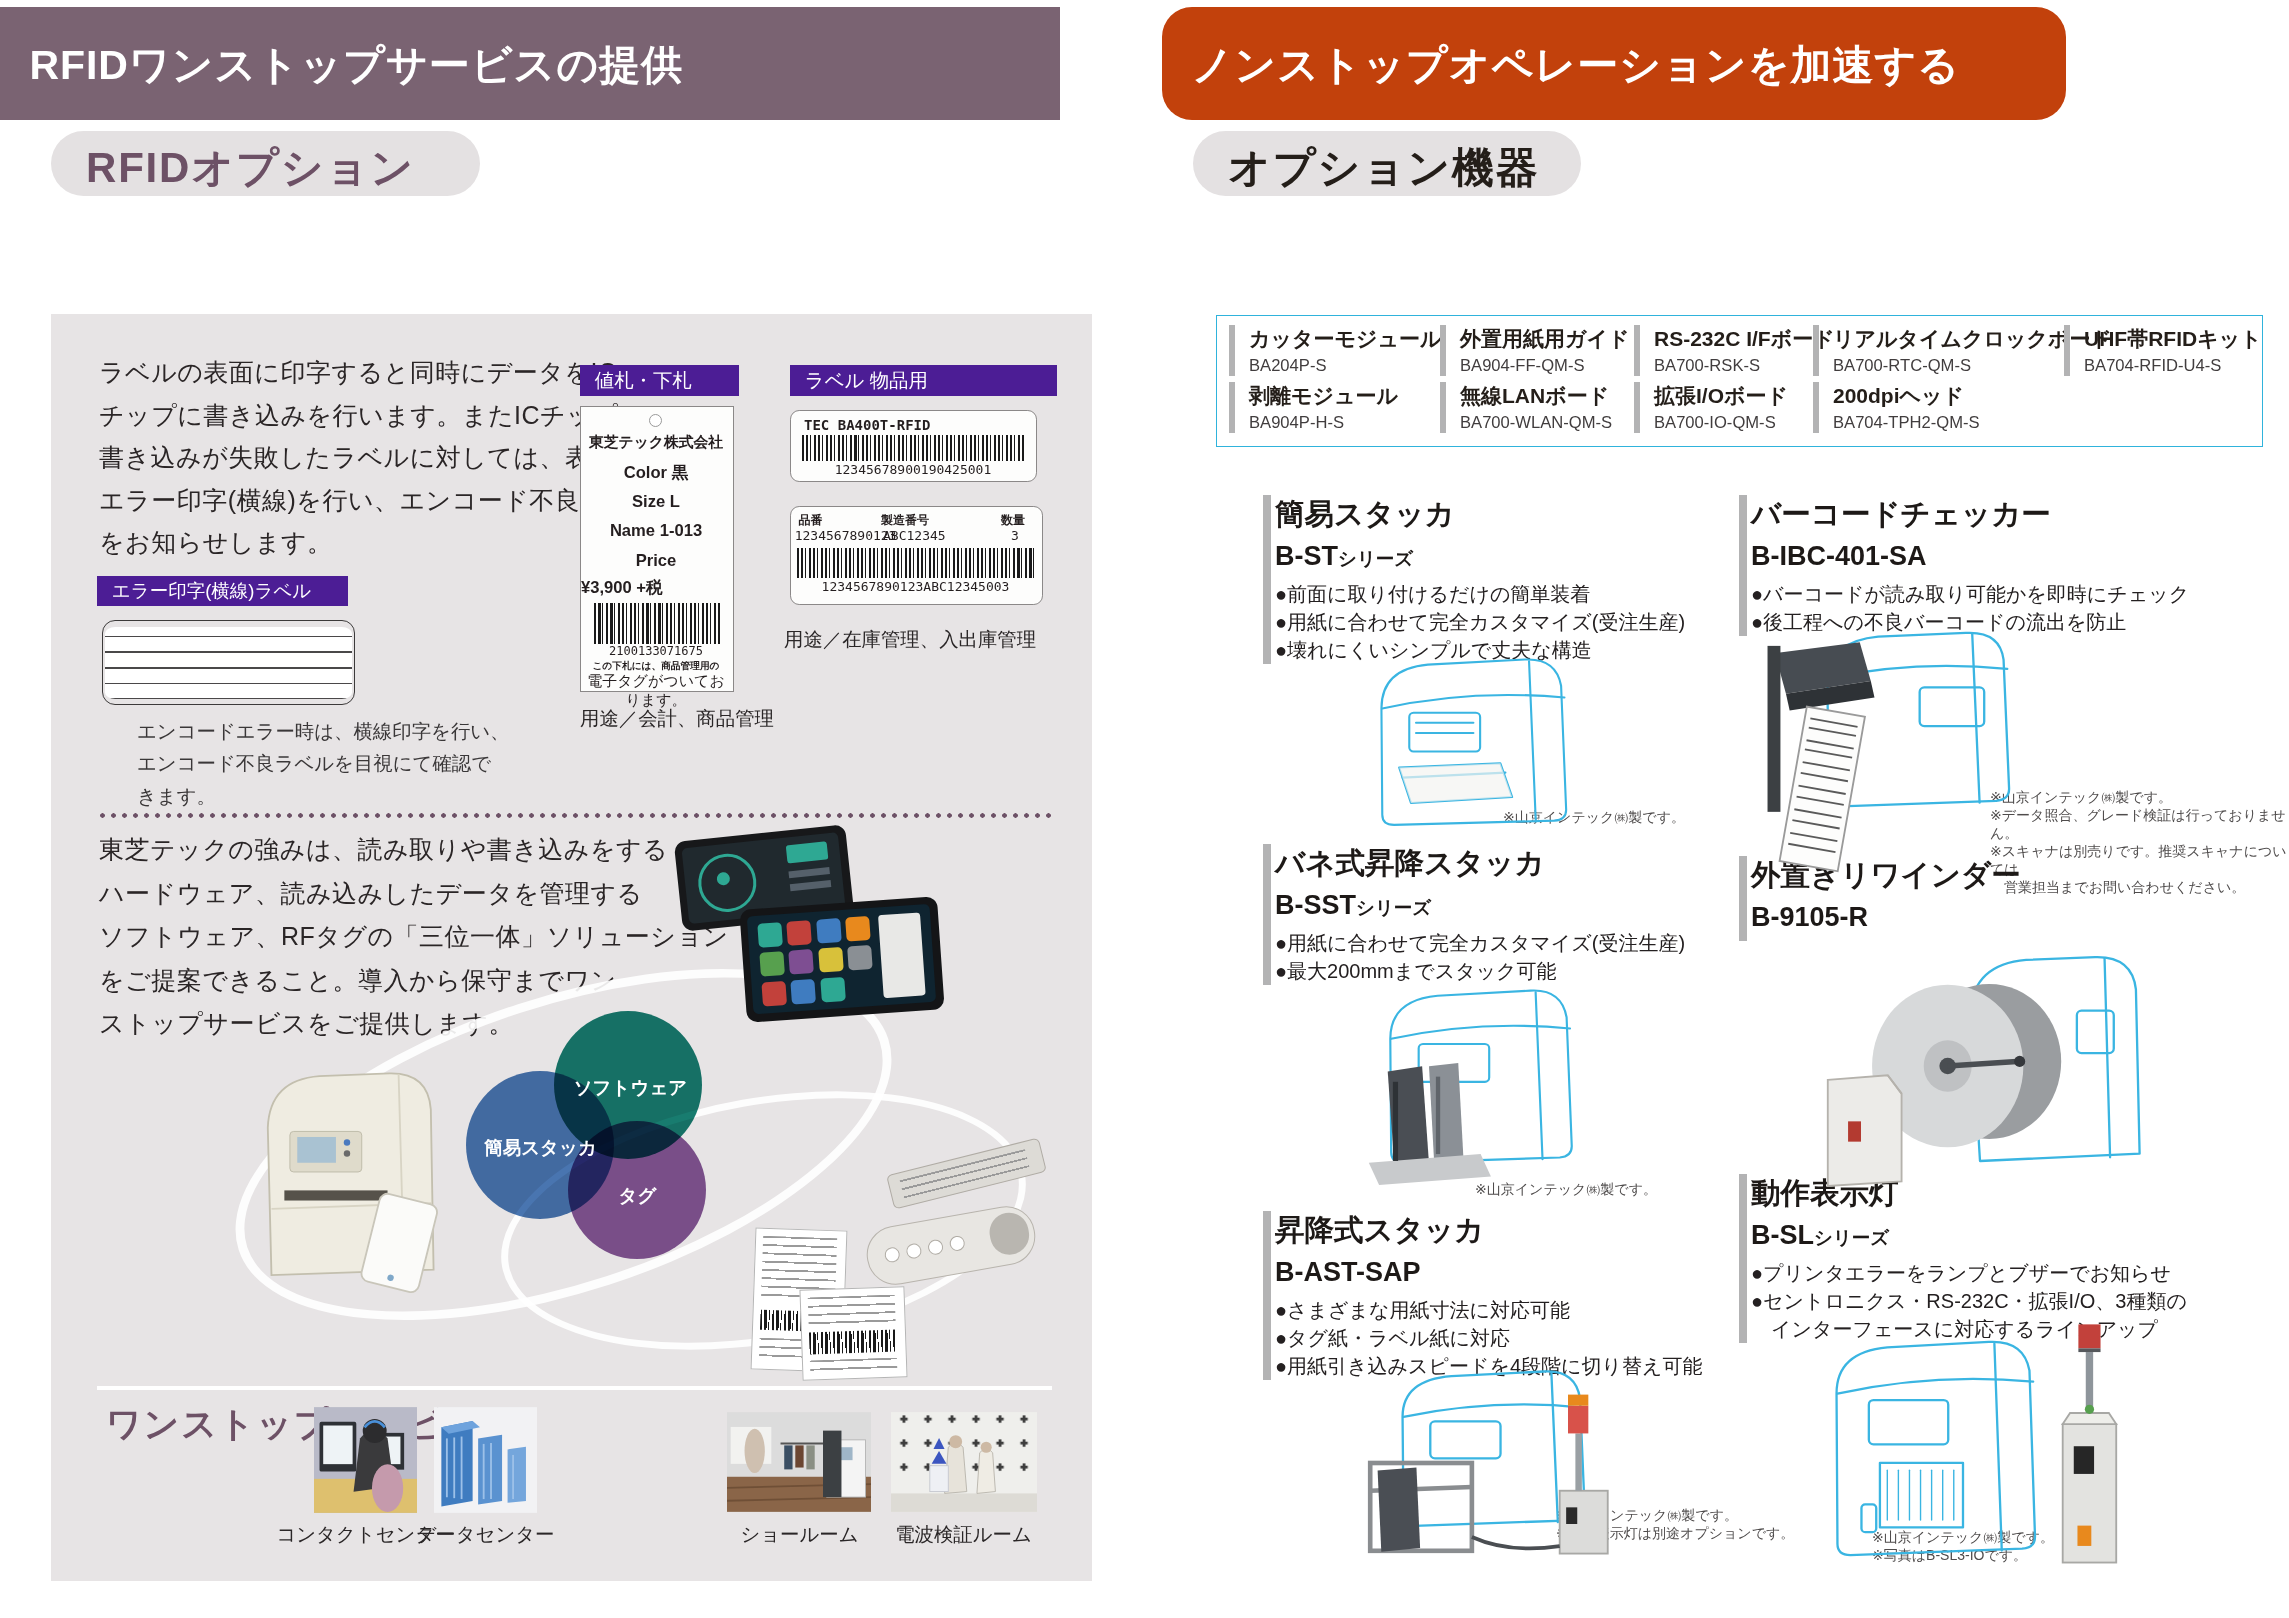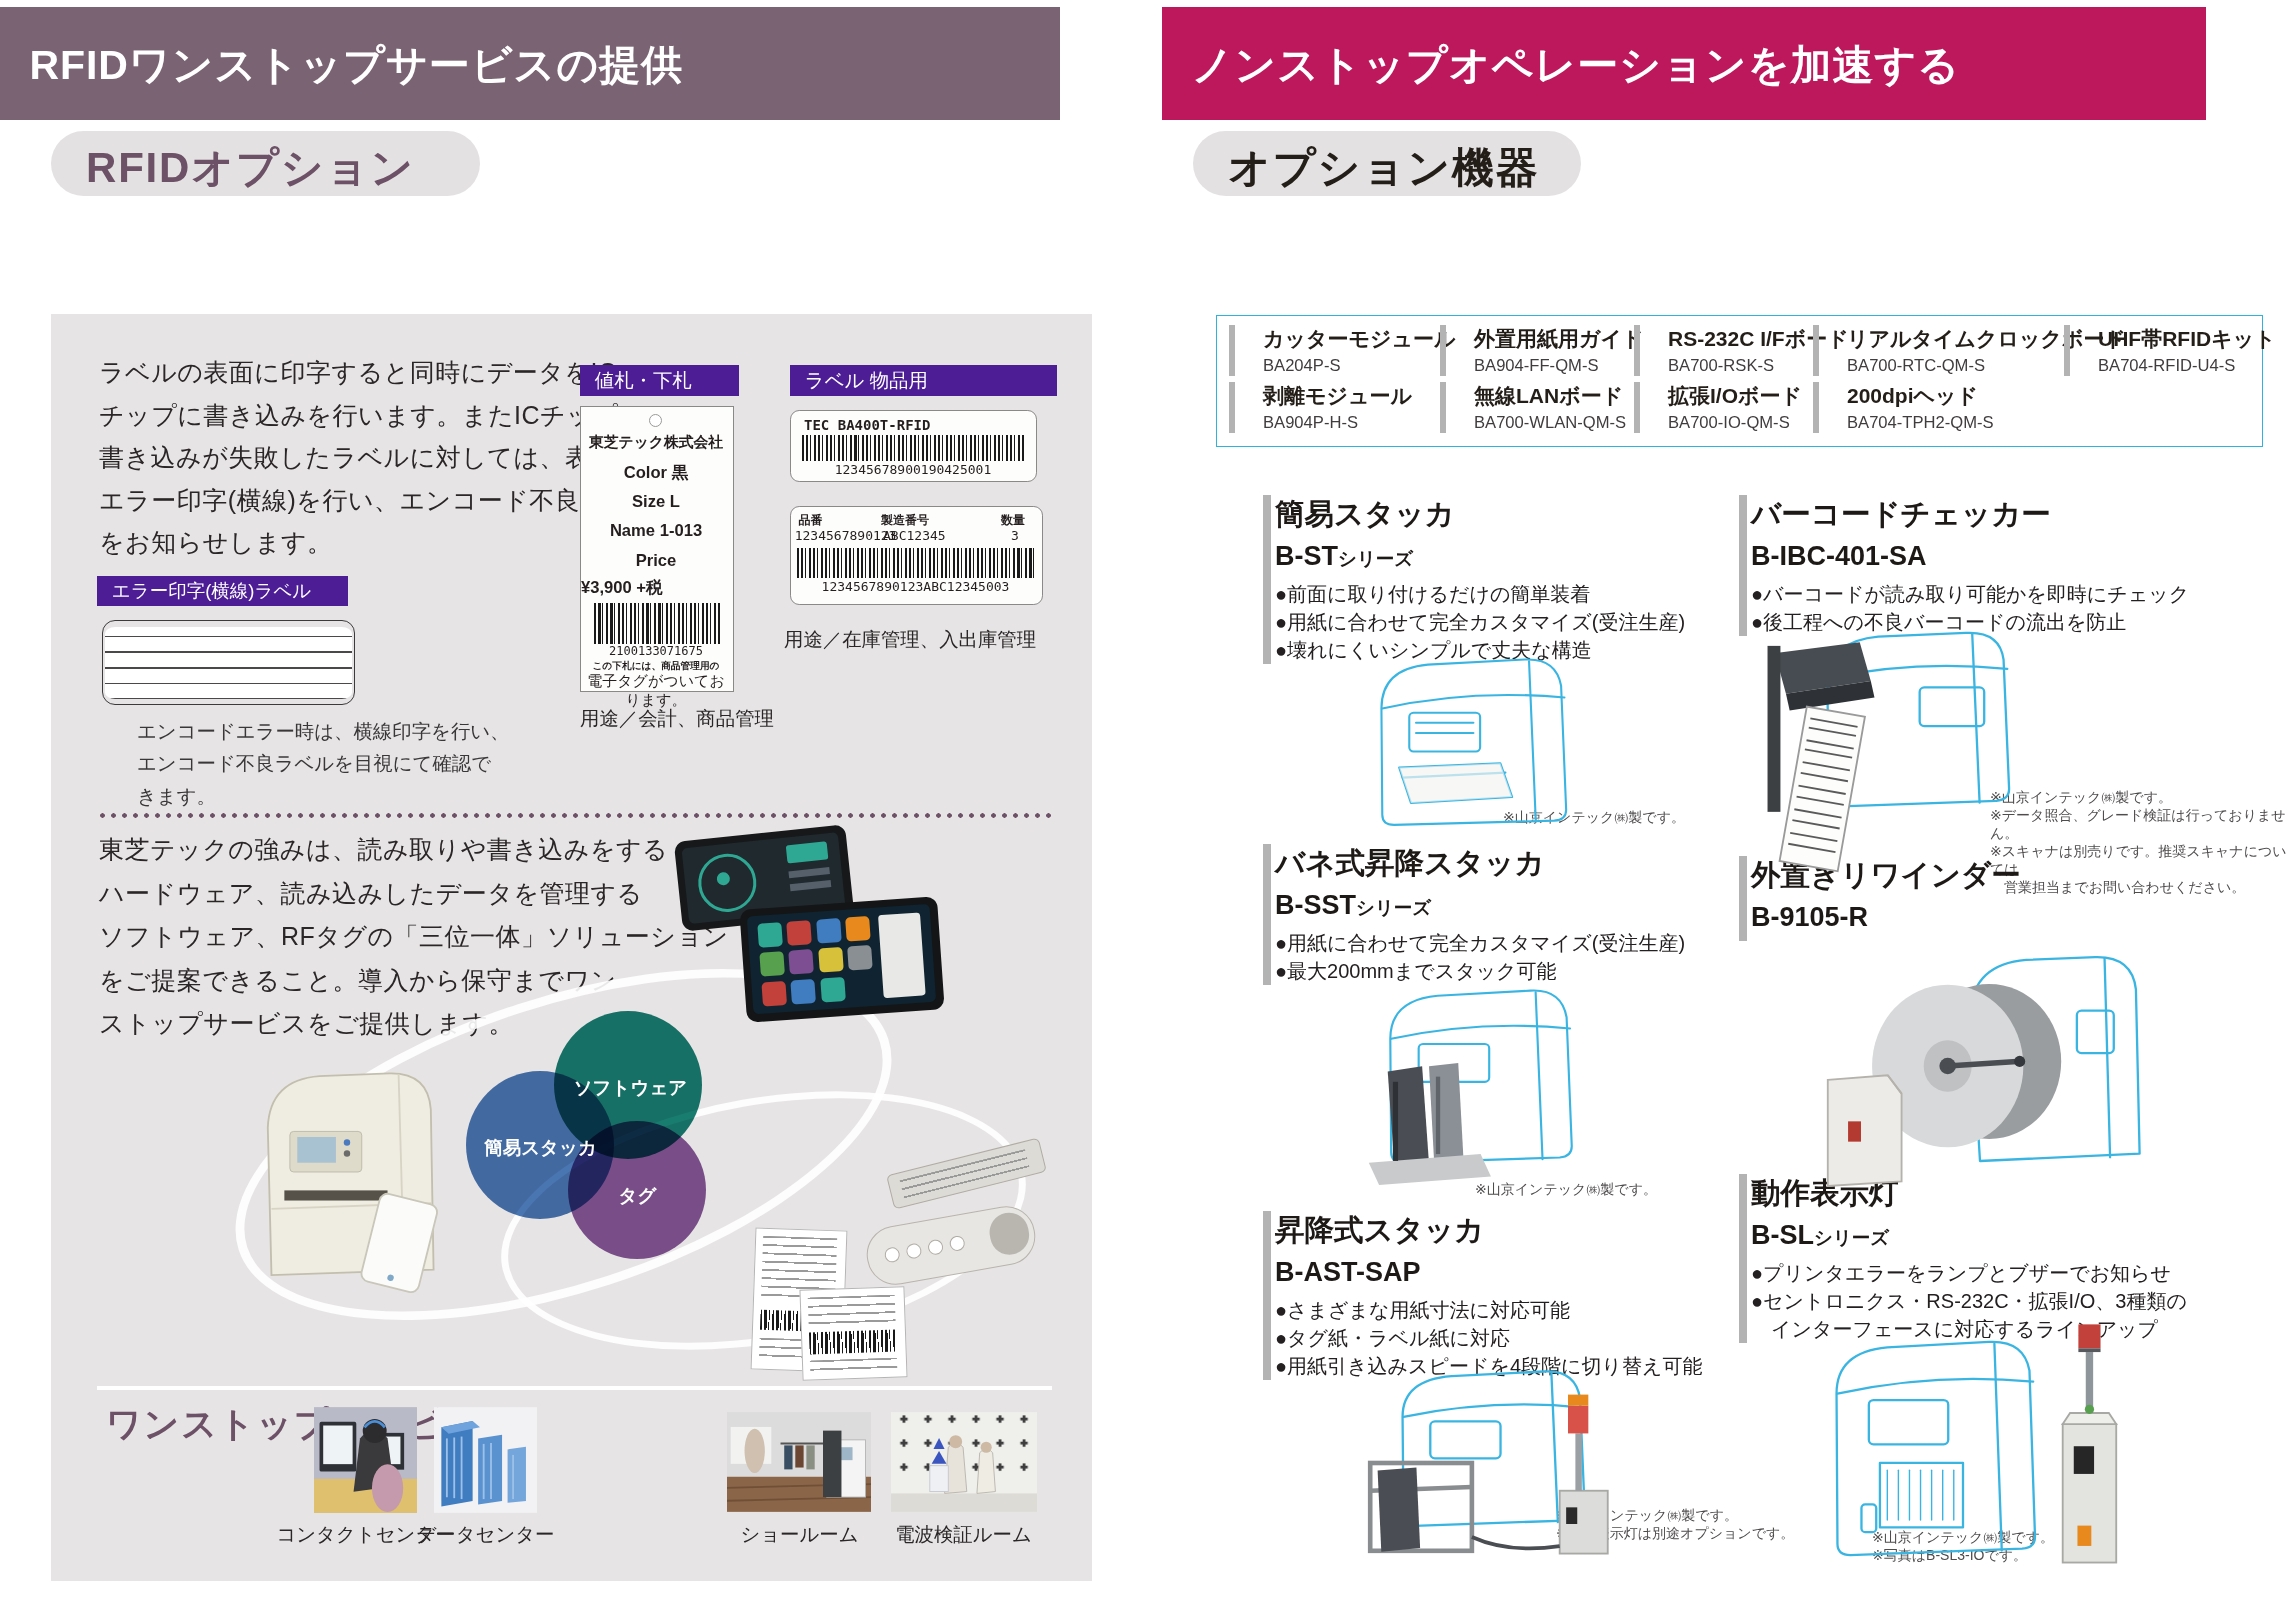--- a/index.html
+++ b/index.html
@@ -23,21 +23,21 @@
   .mono { font-family:"DejaVu Sans Mono","Liberation Mono",monospace; }
   .bc { background:repeating-linear-gradient(90deg,#191919 0 1.8px,transparent 1.8px 3.7px,#191919 3.7px 6.5px,transparent 6.5px 8.3px,#191919 8.3px 9.2px,transparent 9.2px 12px); }
   .dotted { position:absolute; height:7.4px; background-image:radial-gradient(circle,#6d5166 2.1px,transparent 2.6px); background-size:11px 7.4px; background-repeat:repeat-x; }
   .venn { position:absolute; border-radius:50%; mix-blend-mode:multiply; opacity:.95; }
   .vlabel { position:absolute; color:#fff; font-weight:bold; font-size:18.5px; text-align:center; z-index:6; }
   .swoosh { position:absolute; border:9.2px solid rgba(255,255,255,.9); border-radius:50%; z-index:1; }
   .photo { position:absolute; overflow:hidden; z-index:2; }
   .pcap { position:absolute; font-size:19.4px; color:#2a2627; text-align:center; }
   
   .optbox { position:absolute; border:1.8px solid #2fb3dc; background:#fff; }
-  .opt { position:absolute; border-left:6.5px solid #b3b3b4; padding-left:28px; }
+  .opt { position:absolute; border-left:6.5px solid #b3b3b4; padding-left:14px; }
   .opt .ot { font-size:21px; font-weight:bold; color:#241e19; white-space:nowrap; }
   .opt .om { font-size:16.6px; color:#413d3e; margin-top:2.8px; }
   .prod { position:absolute; border-left:8.3px solid #b3b3b4; padding-left:4px; }
   .prod .ptitle { font-size:29.5px; font-weight:bold; color:#1d1917; margin-bottom:5.5px; white-space:nowrap; }
   .prod .pmodel { font-size:27px; font-weight:bold; color:#1d1917; margin-bottom:8.3px; }
   .prod .psfx { font-size:18.5px; }
   .prod .pb { font-size:20px; line-height:28px; color:#242021; white-space:nowrap; }
   .notes { position:absolute; font-size:14px; line-height:18px; color:#4f4c4c; }
   .ill { position:absolute; z-index:2; }
   .ill svg { display:block; }
@@ -266,21 +266,21 @@
       <polygon points="44,56 60,56 52,42" fill="#3b55c0"></polygon>
       <rect x="42" y="58" width="20" height="28" fill="#eef0f4" stroke="#c5c8cf"></rect>
     </svg>
   </div>
 
   <div class="pcap" style="left:264px;top:1521px;width:203px;">コンタクトセンター</div>
   <div class="pcap" style="left:384px;top:1521px;width:203px;">データセンター</div>
   <div class="pcap" style="left:698px;top:1521px;width:203px;">ショールーム</div>
   <div class="pcap" style="left:862px;top:1521px;width:203px;">電波検証ルーム</div>
 
-  <div class="hdrbar" style="left:1162px;width:1044px;background:#be185d;">
+  <div class="hdrbar" style="left:1162px;width:904px;background:#c2410c;border-radius:30px;">
     <div class="ht">ノンストップオペレーションを加速する</div>
   </div>
   <div class="pill" style="left:1193px;top:131px;width:388px;">
     <span class="pt" style="color:#241e19;">オプション機器</span>
   </div>
 
   <div class="optbox" style="left:1216px;top:315px;width:1047px;height:132px;box-sizing:border-box;"></div>
   <div class="opt" style="left:1229px;top:325px;">
     <div class="ot">カッターモジュール</div>
       <div class="om">BA204P-S</div>

